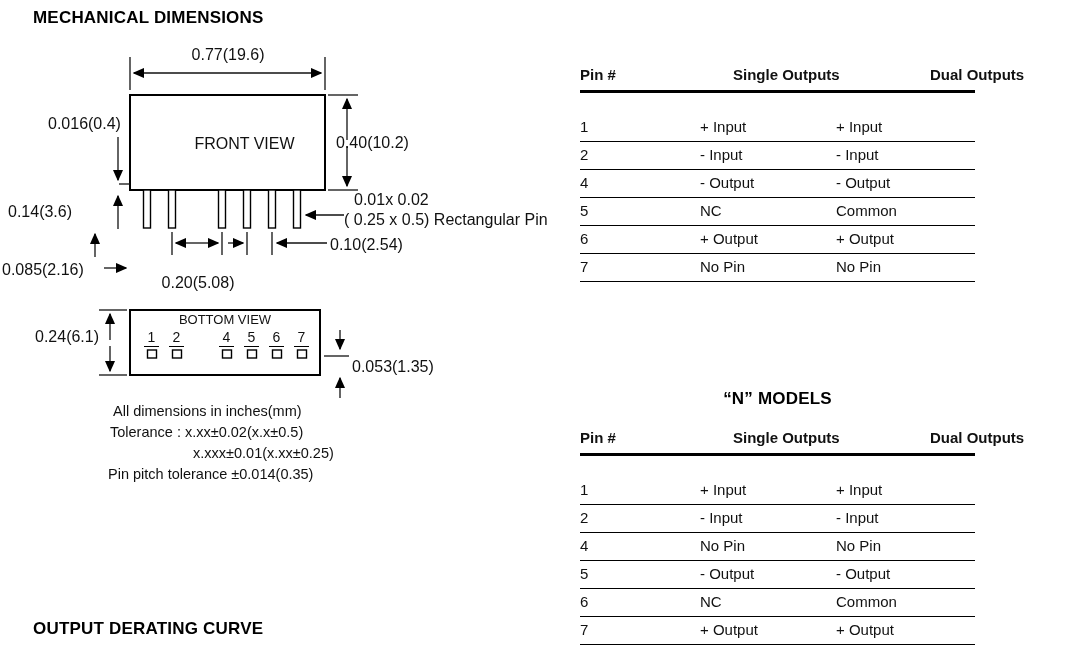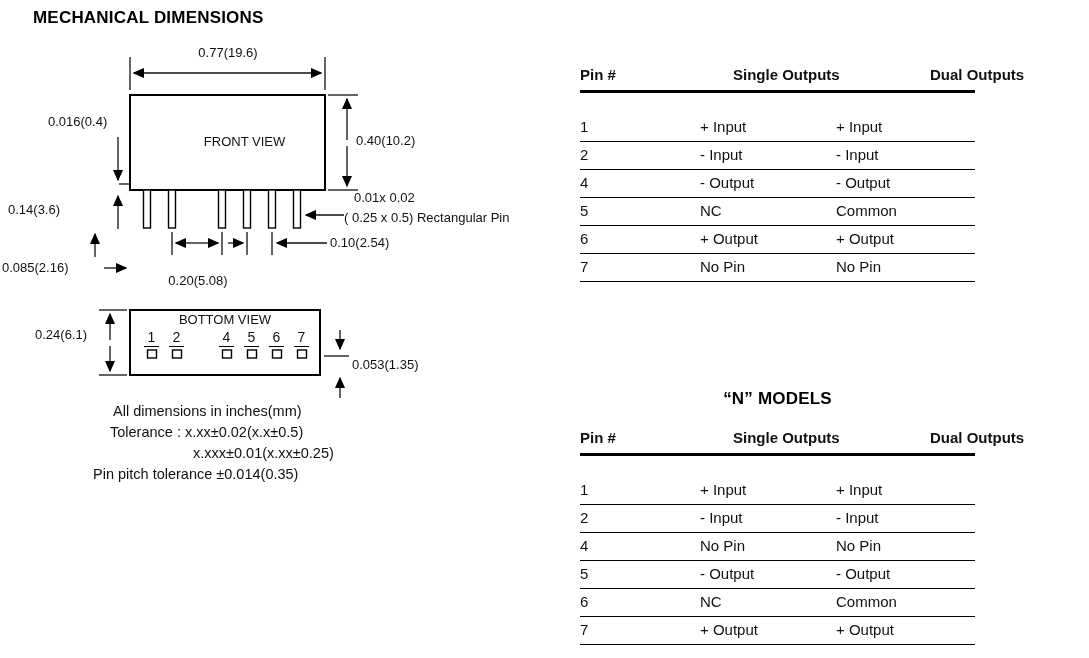--- a/index.html
+++ b/index.html
@@ -6,21 +6,21 @@
   .page {
     position:relative; width:1089px; height:658px; background:#fff;
     font-family:"Liberation Sans", sans-serif; color:#111; overflow:hidden;
   }
   .heading {
     position:absolute; font-size:17px; font-weight:bold; color:#000;
     white-space:nowrap; letter-spacing:0.2px;
   }
   .title-center { text-align:center; width:395px; left:580px; }
   .dimlabel {
-    position:absolute; font-size:13px; line-height:1.25;
+    position:absolute; font-size:16px; line-height:1.25;
     white-space:nowrap; color:#111;
   }
   .note { position:absolute; font-size:14.5px; white-space:nowrap; }
   .pin-num {
     position:absolute; top:329px; width:15px; text-align:center;
     font-size:14px; border-bottom:1.4px solid #000; padding-bottom:1px;
     color:#111;
   }
   .drawing-svg { position:absolute; left:0; top:0; }
 
@@ -125,21 +125,21 @@
         <line x1="110" y1="346" x2="110" y2="371" marker-end="url(#ah)"></line>
 
         <line x1="340" y1="330" x2="340" y2="349" marker-end="url(#ah)"></line>
         <line x1="340" y1="398" x2="340" y2="378" marker-end="url(#ah)"></line>
         <line x1="324" y1="356" x2="349" y2="356"></line>
       </g>
     </svg>
 
     <div class="dimlabel" style="left:160px; top:45px; width:136px; text-align:center;">0.77(19.6)</div>
     <div class="dimlabel" style="left:130px; top:134px; width:229px; text-align:center;">FRONT VIEW</div>
-    <div class="dimlabel" style="left:356px; top:133px;">0.40(10.2)</div>
+    <div class="dimlabel" style="left:336px; top:133px;">0.40(10.2)</div>
     <div class="dimlabel" style="left:48px; top:114px;">0.016(0.4)</div>
     <div class="dimlabel" style="left:8px; top:202px;">0.14(3.6)</div>
     <div class="dimlabel" style="left:2px; top:260px;">0.085(2.16)</div>
     <div class="dimlabel" style="left:152px; top:273px; width:92px; text-align:center;">0.20(5.08)</div>
     <div class="dimlabel" style="left:330px; top:235px;">0.10(2.54)</div>
     <div class="dimlabel" style="left:354px; top:190px;">0.01x 0.02</div>
     <div class="dimlabel" style="left:344px; top:210px;">( 0.25 x 0.5) Rectangular Pin</div>
 
     <div class="dimlabel" style="left:130px; top:312px; width:190px; text-align:center; font-size:13px;">BOTTOM VIEW</div>
     <div class="dimlabel" style="left:35px; top:327px;">0.24(6.1)</div>
@@ -149,21 +149,21 @@
     <div class="pin-num" style="left:169px;">2</div>
     <div class="pin-num" style="left:219px;">4</div>
     <div class="pin-num" style="left:244px;">5</div>
     <div class="pin-num" style="left:269px;">6</div>
     <div class="pin-num" style="left:294px;">7</div>
 
     <div>
       <div class="note" style="left:113px; top:403px;">All dimensions in inches(mm)</div>
       <div class="note" style="left:110px; top:424px;">Tolerance : x.xx±0.02(x.x±0.5)</div>
       <div class="note" style="left:193px; top:445px;">x.xxx±0.01(x.xx±0.25)</div>
-      <div class="note" style="left:93px; top:466px;">Pin pitch tolerance ±0.014(0.35)</div>
+      <div class="note" style="left:108px; top:466px;">Pin pitch tolerance ±0.014(0.35)</div>
     </div>
   </div>
 
 
   <div class="pin-table" style="top:66px;">
     <div class="pt-header">
       <span class="c1">Pin #</span>
       <span class="c2h">Single Outputs</span>
       <span class="c3">Dual Outputs</span>
     </div>
@@ -232,14 +232,15 @@
       <span class="c2">NC</span>
       <span class="c3">Common</span>
     </div>
     <div class="pt-row">
       <span class="c1">7</span>
       <span class="c2">+ Output</span>
       <span class="c3">+ Output</span>
     </div>
   </div>
 
+  <div class="heading" style="left:33px; top:619px;">OUTPUT DERATING CURVE</div>
 
 </div>
 
 </body></html>

